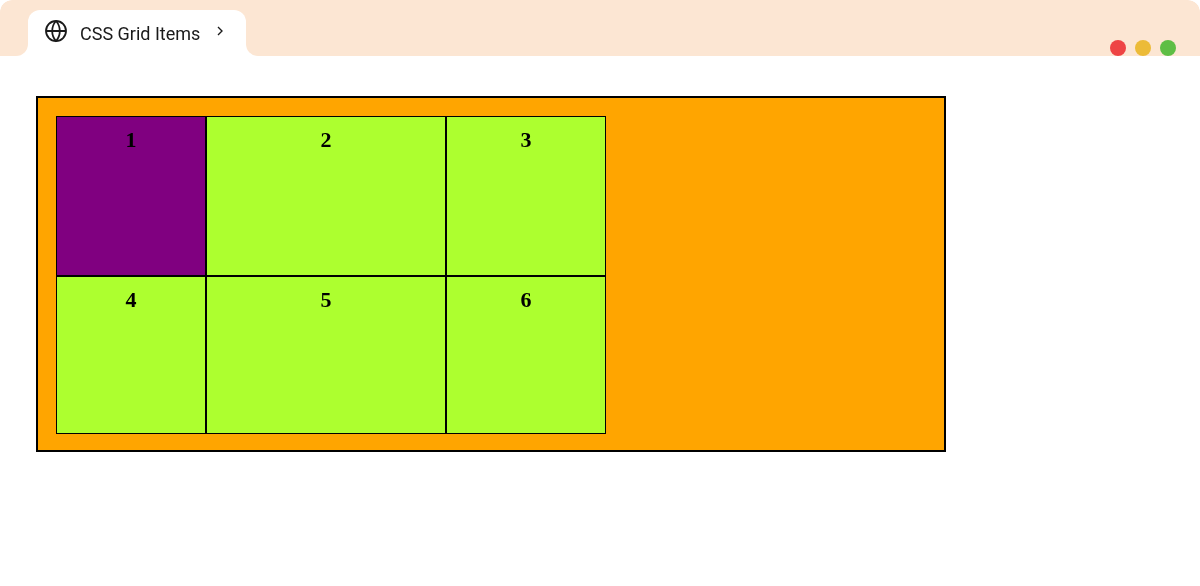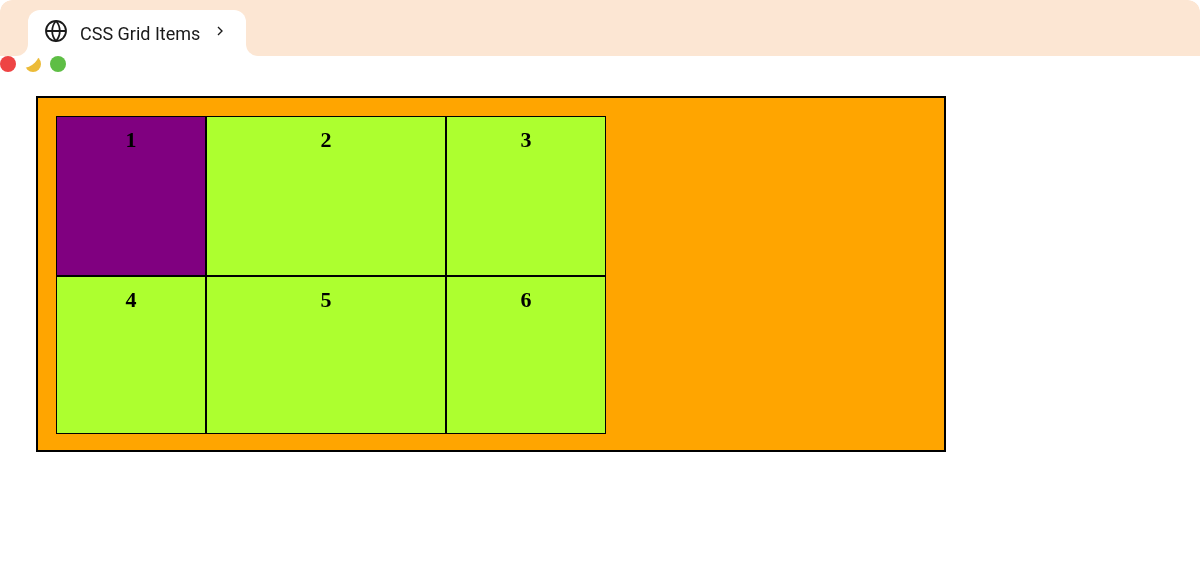--- a/index.html
+++ b/index.html
@@ -14,25 +14,24 @@
       width: 1200px;
       height: 586px;
       overflow: hidden;
       border-radius: 12px;
     }
     
     .browser-chrome {
       background: #FCE6D3;
       height: 56px;
       display: flex;
-      align-items: flex-start;
+      align-items: flex-end;
       justify-content: space-between;
       padding: 0 24px 0 0;
       border-radius: 12px 12px 0 0;
-      flex-direction: column;
     }
     
     .tab-area {
       display: flex;
       align-items: flex-end;
       height: 100%;
       padding-left: 28px;
     }
     
     .tab {

